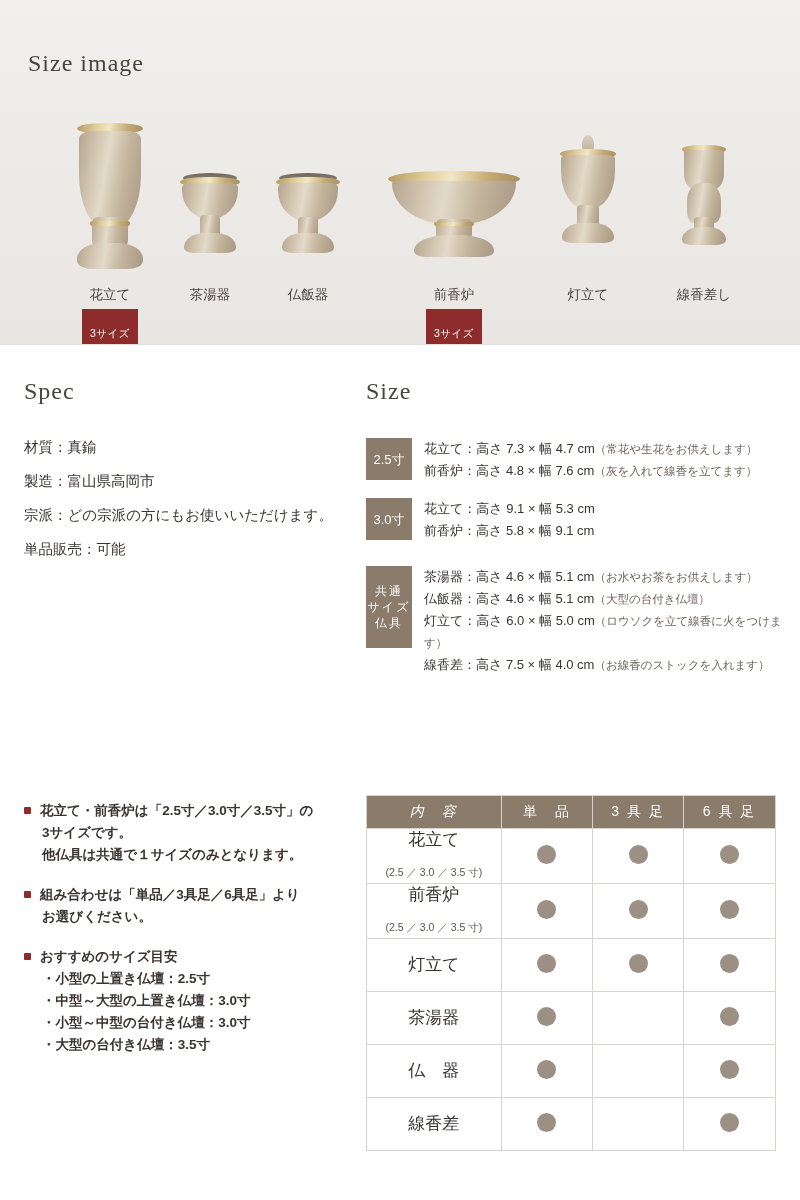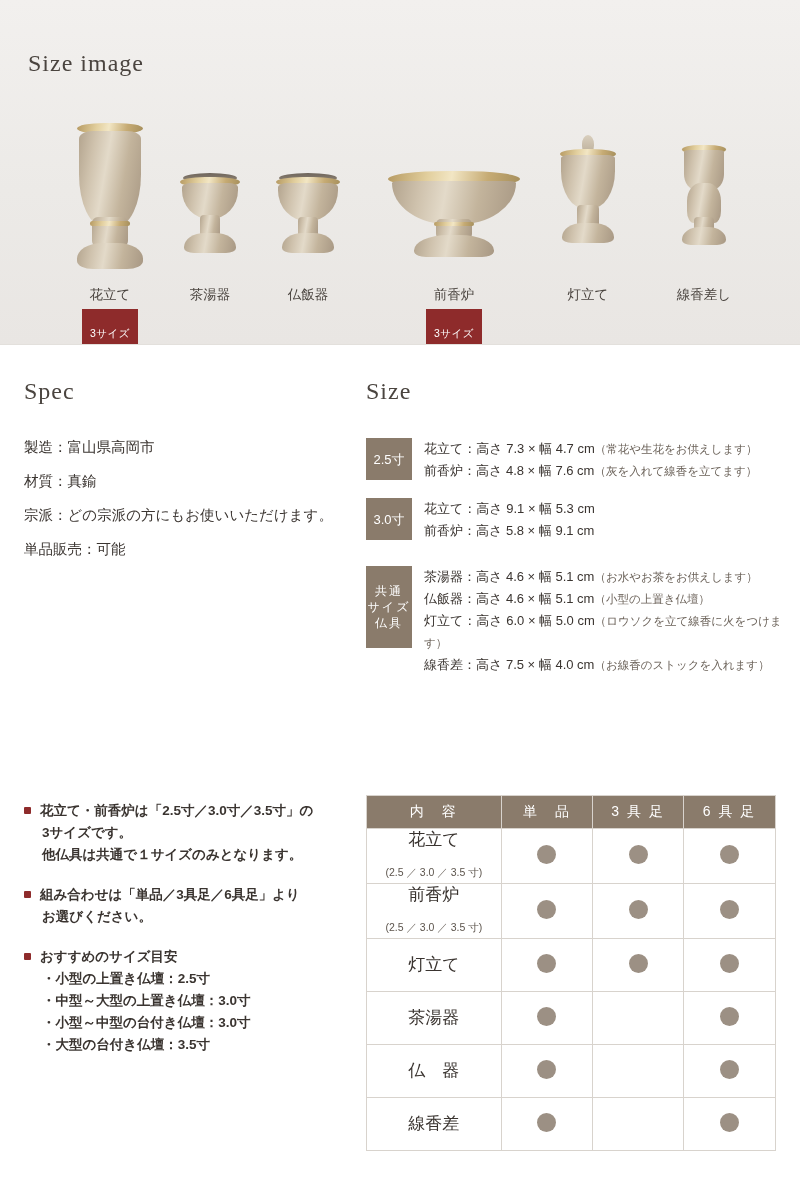--- a/index.html
+++ b/index.html
@@ -170,22 +170,22 @@
 
   </div>
   <div class="sep"></div>
 </div>
 
 <div class="spec-section">
   <div class="section-title spec-title">Spec</div>
   <div class="section-title size-title">Size</div>
 
   <div class="spec-lines">
+    <div>材質：真鍮</div>
     <div>製造：富山県高岡市</div>
-    <div>材質：真鍮</div>
     <div>宗派：どの宗派の方にもお使いいただけます。</div>
     <div>単品販売：可能</div>
   </div>
 
   <div class="size-rows">
 
     <div class="size-row">
       <div class="size-chip">2.5寸</div>
       <div class="size-text">
         <div><span>花立て：高さ 7.3 × 幅 4.7 cm</span><span class="note">（常花や生花をお供えします）</span></div>
@@ -201,21 +201,21 @@
       </div>
     </div>
 
 
     <div class="size-row" style="margin-top:24px;">
       <div class="size-chip common" style="min-height:76px;white-space:pre-line;">共通
 サイズ
 仏具</div>
       <div class="size-text">
         <div><span>茶湯器：高さ 4.6 × 幅 5.1 cm</span><span class="note">（お水やお茶をお供えします）</span></div>
-        <div><span>仏飯器：高さ 4.6 × 幅 5.1 cm</span><span class="note">（小型の上置き仏壇）</span></div>
+        <div><span>仏飯器：高さ 4.6 × 幅 5.1 cm</span><span class="note">（大型の台付き仏壇）</span></div>
         <div><span>灯立て：高さ 6.0 × 幅 5.0 cm</span><span class="note">（ロウソクを立て線香に火をつけます）</span></div>
         <div><span>線香差：高さ 7.5 × 幅 4.0 cm</span><span class="note">（お線香のストックを入れます）</span></div>
       </div>
     </div>
 
   </div>
 </div>
 
 <div class="notes">
   <div class="note-block">
@@ -233,21 +233,21 @@
     <div class="note-sub">・中型～大型の上置き仏壇：3.0寸</div>
     <div class="note-sub">・小型～中型の台付き仏壇：3.0寸</div>
     <div class="note-sub">・大型の台付き仏壇：3.5寸</div>
   </div>
 </div>
 
 <div class="table-wrap">
   <table>
     <thead>
       <tr>
-        <th style="width:136px;">内　容</th>
+        <th style="width:136px;font-style:italic;">内　容</th>
         <th style="width:91px;">単　品</th>
         <th style="width:91px;margin-top:16px;">3 具 足</th>
         <th style="width:92px;">6 具 足</th>
       </tr>
     </thead>
     <tbody>
       <tr>
         <td class="name">
           <span>花立て</span>
           <span class="sub">(2.5 ／ 3.0 ／ 3.5 寸)</span>

